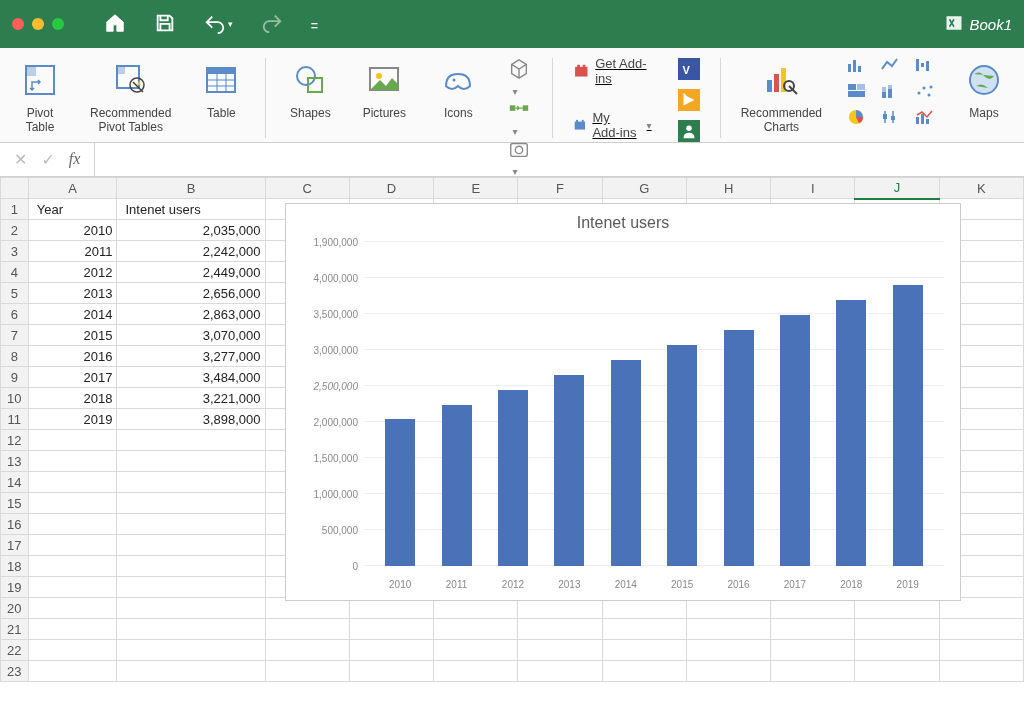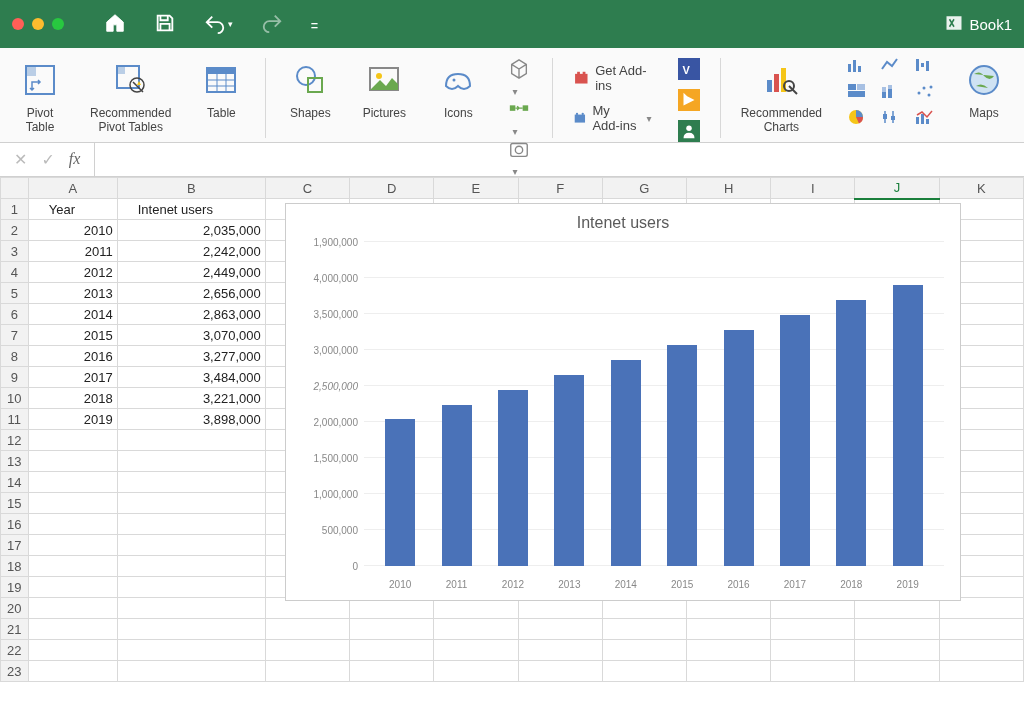--- a/index.html
+++ b/index.html
@@ -6,21 +6,21 @@
   body { font-family: -apple-system, "Segoe UI", Arial, sans-serif; font-size: 13px; background: #fff; width: 1024px; height: 706px; overflow: hidden; }
   
   .titlebar { background: #2e7d4f; height: 48px; display: flex; align-items: center; padding: 0 12px; color: #fff; }
   .win-dots { display: flex; gap: 8px; margin-right: 40px; }
   .dot { width: 12px; height: 12px; border-radius: 50%; }
   .dot.red { background: #ff5f57; }
   .dot.yellow { background: #febc2e; }
   .dot.green { background: #28c840; }
   .title-icons { display: flex; gap: 28px; align-items: center; }
   .title-icons svg { width: 22px; height: 22px; stroke: #fff; fill: #fff; }
-  .book-title { margin-left: auto; display: flex; align-items: center; gap: 6px; font-size: 15px; }
+  .book-title { margin-left: auto; display: flex; align-items: center; gap: 6px; font-size: 15px; font-style: italic; }
   
   .ribbon { background: #fafafa; border-bottom: 1px solid #d0d0d0; height: 95px; display: flex; padding: 6px 10px 0; gap: 14px; }
   .rib-group { display: flex; flex-direction: column; align-items: center; justify-content: flex-start; padding: 2px 6px; position: relative; }
   .rib-sep { border-left: 1px solid #d8d8d8; height: 80px; align-self: center; }
   .rib-ico { width: 48px; height: 48px; display: flex; align-items: center; justify-content: center; }
   .rib-lab { font-size: 12px; color: #444; text-align: center; line-height: 14px; margin-top: 2px; }
   .addin-row { display: flex; align-items: center; gap: 6px; font-size: 13px; color: #444; height: 30px; }
   .dropcaret { font-size: 10px; color: #888; margin-left: 4px; }
   .mini-chart-grid { display: grid; grid-template-columns: repeat(3, 30px); grid-template-rows: repeat(3, 22px); gap: 4px; }
   .mini-chart-grid div { display:flex; align-items:center; justify-content:center; }
@@ -33,21 +33,21 @@
   
   .grid-area { position: relative; overflow: hidden; }
   table.sheet { border-collapse: collapse; table-layout: fixed; }
   .sheet th, .sheet td { border: 1px solid #d9d9d9; height: 21px; font-size: 13px; color: #222; background: #fff; }
   .sheet th { background: #f2f2f2; font-weight: normal; color: #555; text-align: center; }
   .sheet .rowhdr { width: 28px; text-align: center; background: #f2f2f2; color: #555; }
   .sheet .corner { width: 28px; background: #f2f2f2; }
   .col-A { width: 90px; }
   .col-B { width: 150px; }
   .col-def { width: 86px; }
-  .sheet td.txt { text-align: left; padding-left: 20px; }
+  .sheet td.txt { text-align: left; padding-left: 8px; }
   .sheet td.num { text-align: right; padding-right: 4px; }
   .sheet th.active { border-bottom: 2px solid #1a7f3c; color: #1a7f3c; }
   
   .chart-box { position: absolute; left: 285px; top: 26px; width: 676px; height: 398px; background: #fff; border: 1px solid #ccc; }
   .chart-title { text-align: center; font-size: 16px; color: #5a5a5a; padding: 10px 0 4px; }
   .chart-body { position: relative; width: 100%; height: calc(100% - 36px); }
   .plot-area { position: absolute; left: 78px; right: 16px; top: 6px; bottom: 30px; }
   .y-axis { position: absolute; left: 0; top: 6px; bottom: 30px; width: 76px; }
   .y-tick { position: absolute; right: 4px; font-size: 10px; color: #888; transform: translateY(50%); }
   .gridline { position: absolute; left: 0; right: 0; border-top: 1px solid #eee; }
@@ -166,21 +166,21 @@
           <rect x="2" y="8" width="6" height="6" fill="#6aa84f"></rect>
           <rect x="16" y="8" width="6" height="6" fill="#6aa84f"></rect>
           <path d="M8 11 H16 M12 11 L10 9 M12 11 L10 13" stroke="#6aa84f" stroke-width="1.5"></path>
         </svg><span class="dropcaret">▾</span></span>
     <span><svg width="22" height="22" viewBox="0 0 24 24">
           <rect x="3" y="6" width="18" height="14" rx="2" fill="none" stroke="#888" stroke-width="1.5"></rect>
           <circle cx="12" cy="13" r="4" fill="none" stroke="#888" stroke-width="1.5"></circle>
         </svg><span class="dropcaret">▾</span></span>
   </div>
   <div class="rib-sep"></div>
-  <div class="rib-group" style="align-items:flex-start; gap:10px; justify-content:center;">
+  <div class="rib-group" style="align-items:flex-start; gap:10px; justify-content:space-between;text-decoration:underline;">
     <div class="addin-row">
       <svg width="20" height="20" viewBox="0 0 24 24">
           <rect x="3" y="6" width="18" height="14" fill="#d9534f"></rect>
           <rect x="6" y="3" width="4" height="4" fill="#d9534f"></rect>
           <rect x="14" y="3" width="4" height="4" fill="#d9534f"></rect>
         </svg>
       <span>Get Add-ins</span>
     </div>
     <div class="addin-row">
       <svg width="20" height="20" viewBox="0 0 24 24">

